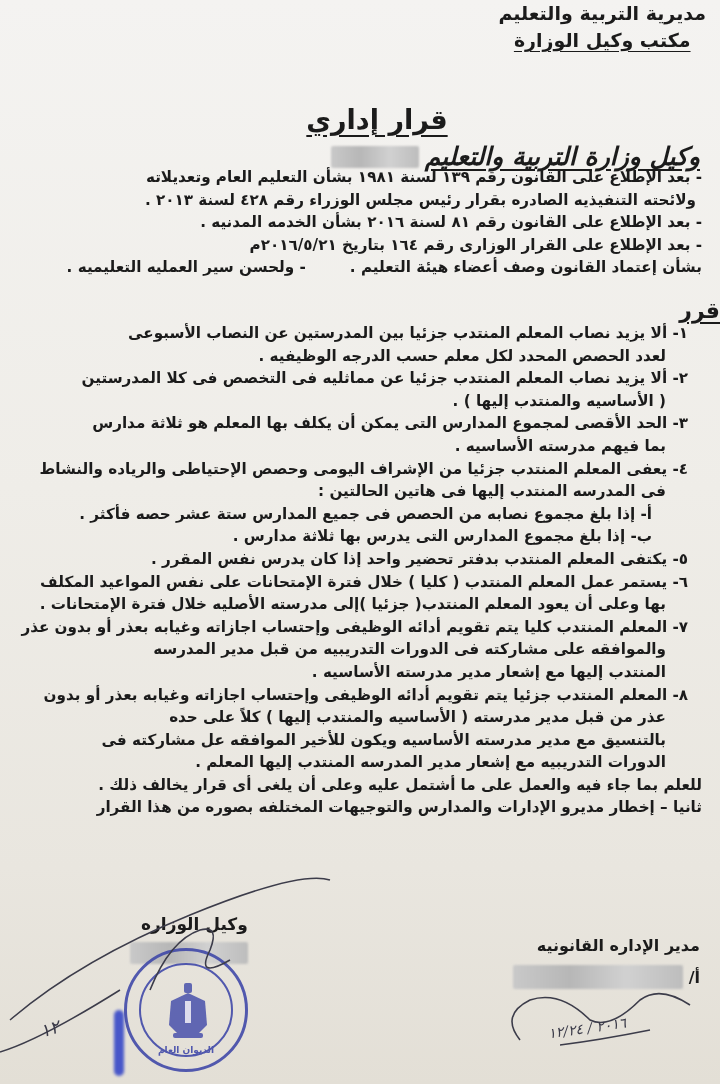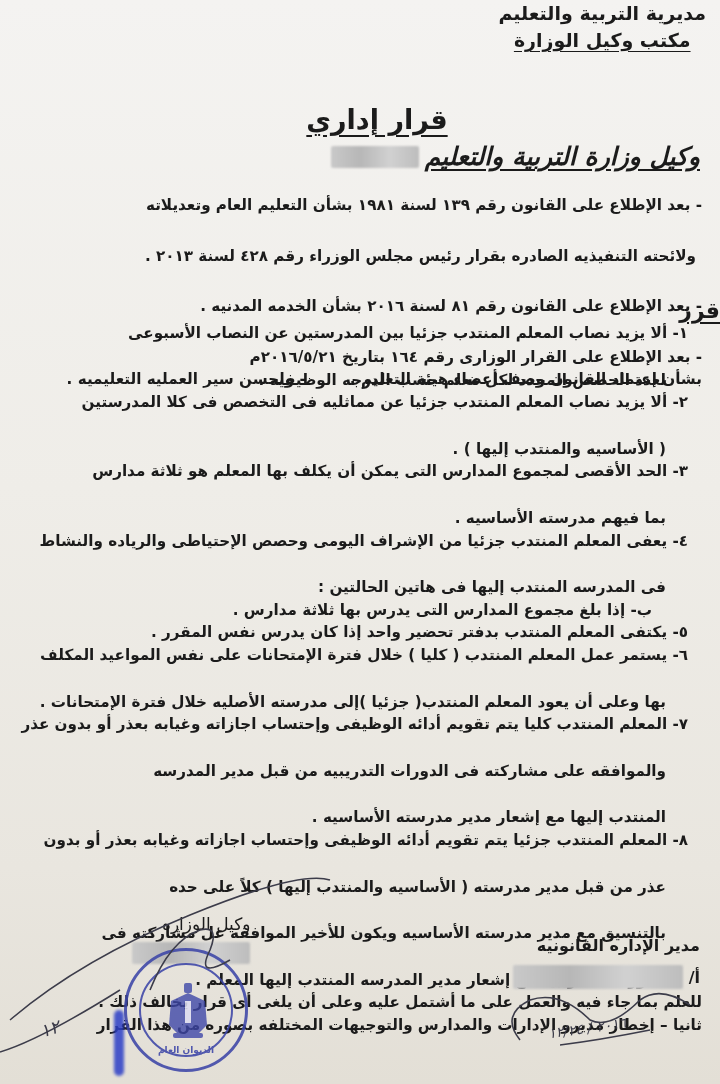--- a/index.html
+++ b/index.html
@@ -36,36 +36,36 @@
   }
   .issuer .redact { width: 88px; height: 22px; }
 
   
   .body-text {
     position: absolute; right: 18px; left: 14px;
     font-size: 15.2px; font-weight: bold; line-height: 22.6px; text-align: justify;
     text-align-last: right;
   }
   .preamble { top: 166px; }
-  .preamble p { margin-bottom: 0; margin-top: 28px; }
+  .preamble p { margin-bottom: 0; }
   .preamble .inline-two { display: flex; justify-content: flex-start; gap: 44px; }
 
   .decided {
     position: absolute; top: 298px; left: 0; right: 0; text-align: right;
     font-size: 22px; font-weight: bold; text-decoration: underline; text-underline-offset: 4px;
   }
 
   .decisions { top: 322px; }
   .decisions .indent1 { padding-right: 14px; }
-  .decisions .indent2 { padding-right: 36px; margin-top: 24px; }
+  .decisions .indent2 { padding-right: 36px; }
   .decisions .indent3 { padding-right: 50px; }
 
   .sig-left {
-    position: absolute; top: 914px; left: 162px;
-    font-size: 17px; font-weight: normal; text-align: left;
+    position: absolute; top: 914px; left: 141px;
+    font-size: 17px; font-weight: bold; text-align: left;
   }
   .sig-left .redact { display: block; width: 118px; height: 22px; margin-top: 8px; margin-left: -90px; }
 
   .sig-right {
     position: absolute; top: 936px; right: 20px;
     font-size: 16px; font-weight: bold; text-align: right;
   }
   .sig-right .name-line { display: flex; align-items: center; gap: 6px; margin-top: 10px; }
   .sig-right .redact { width: 170px; height: 24px; }
 
@@ -132,20 +132,21 @@
     <p class="indent2">لعدد الحصص المحدد لكل معلم حسب الدرجه الوظيفيه .</p>
 
     <p class="indent1"><span>٢-</span> <span>ألا يزيد نصاب المعلم المنتدب جزئيا عن مماثليه فى التخصص فى كلا المدرستين</span></p>
     <p class="indent2">( الأساسيه والمنتدب إليها ) .</p>
 
     <p class="indent1"><span>٣-</span> <span>الحد الأقصى لمجموع المدارس التى يمكن أن يكلف بها المعلم هو ثلاثة مدارس</span></p>
     <p class="indent2">بما فيهم مدرسته الأساسيه .</p>
 
     <p class="indent1"><span>٤-</span> <span>يعفى المعلم المنتدب جزئيا من الإشراف اليومى وحصص الإحتياطى والرياده والنشاط</span></p>
     <p class="indent2">فى المدرسه المنتدب إليها فى هاتين الحالتين :</p>
+    <p class="indent3"><span>أ-</span> <span>إذا بلغ مجموع نصابه من الحصص فى جميع المدارس ستة عشر حصه فأكثر .</span></p>
     <p class="indent3"><span>ب-</span> <span>إذا بلغ مجموع المدارس التى يدرس بها ثلاثة مدارس .</span></p>
 
     <p class="indent1"><span>٥-</span> <span>يكتفى المعلم المنتدب بدفتر تحضير واحد إذا كان يدرس نفس المقرر .</span></p>
 
     <p class="indent1"><span>٦-</span> <span>يستمر عمل المعلم المنتدب ( كليا ) خلال فترة الإمتحانات على نفس المواعيد المكلف</span></p>
     <p class="indent2">بها وعلى أن يعود المعلم المنتدب( جزئيا )إلى مدرسته الأصليه خلال فترة الإمتحانات .</p>
 
     <p class="indent1"><span>٧-</span> <span>المعلم المنتدب كليا يتم تقويم أدائه الوظيفى وإحتساب اجازاته وغيابه بعذر أو بدون عذر</span></p>
     <p class="indent2">والموافقه على مشاركته فى الدورات التدريبيه من قبل مدير المدرسه</p>
     <p class="indent2">المنتدب إليها مع إشعار مدير مدرسته الأساسيه .</p>

